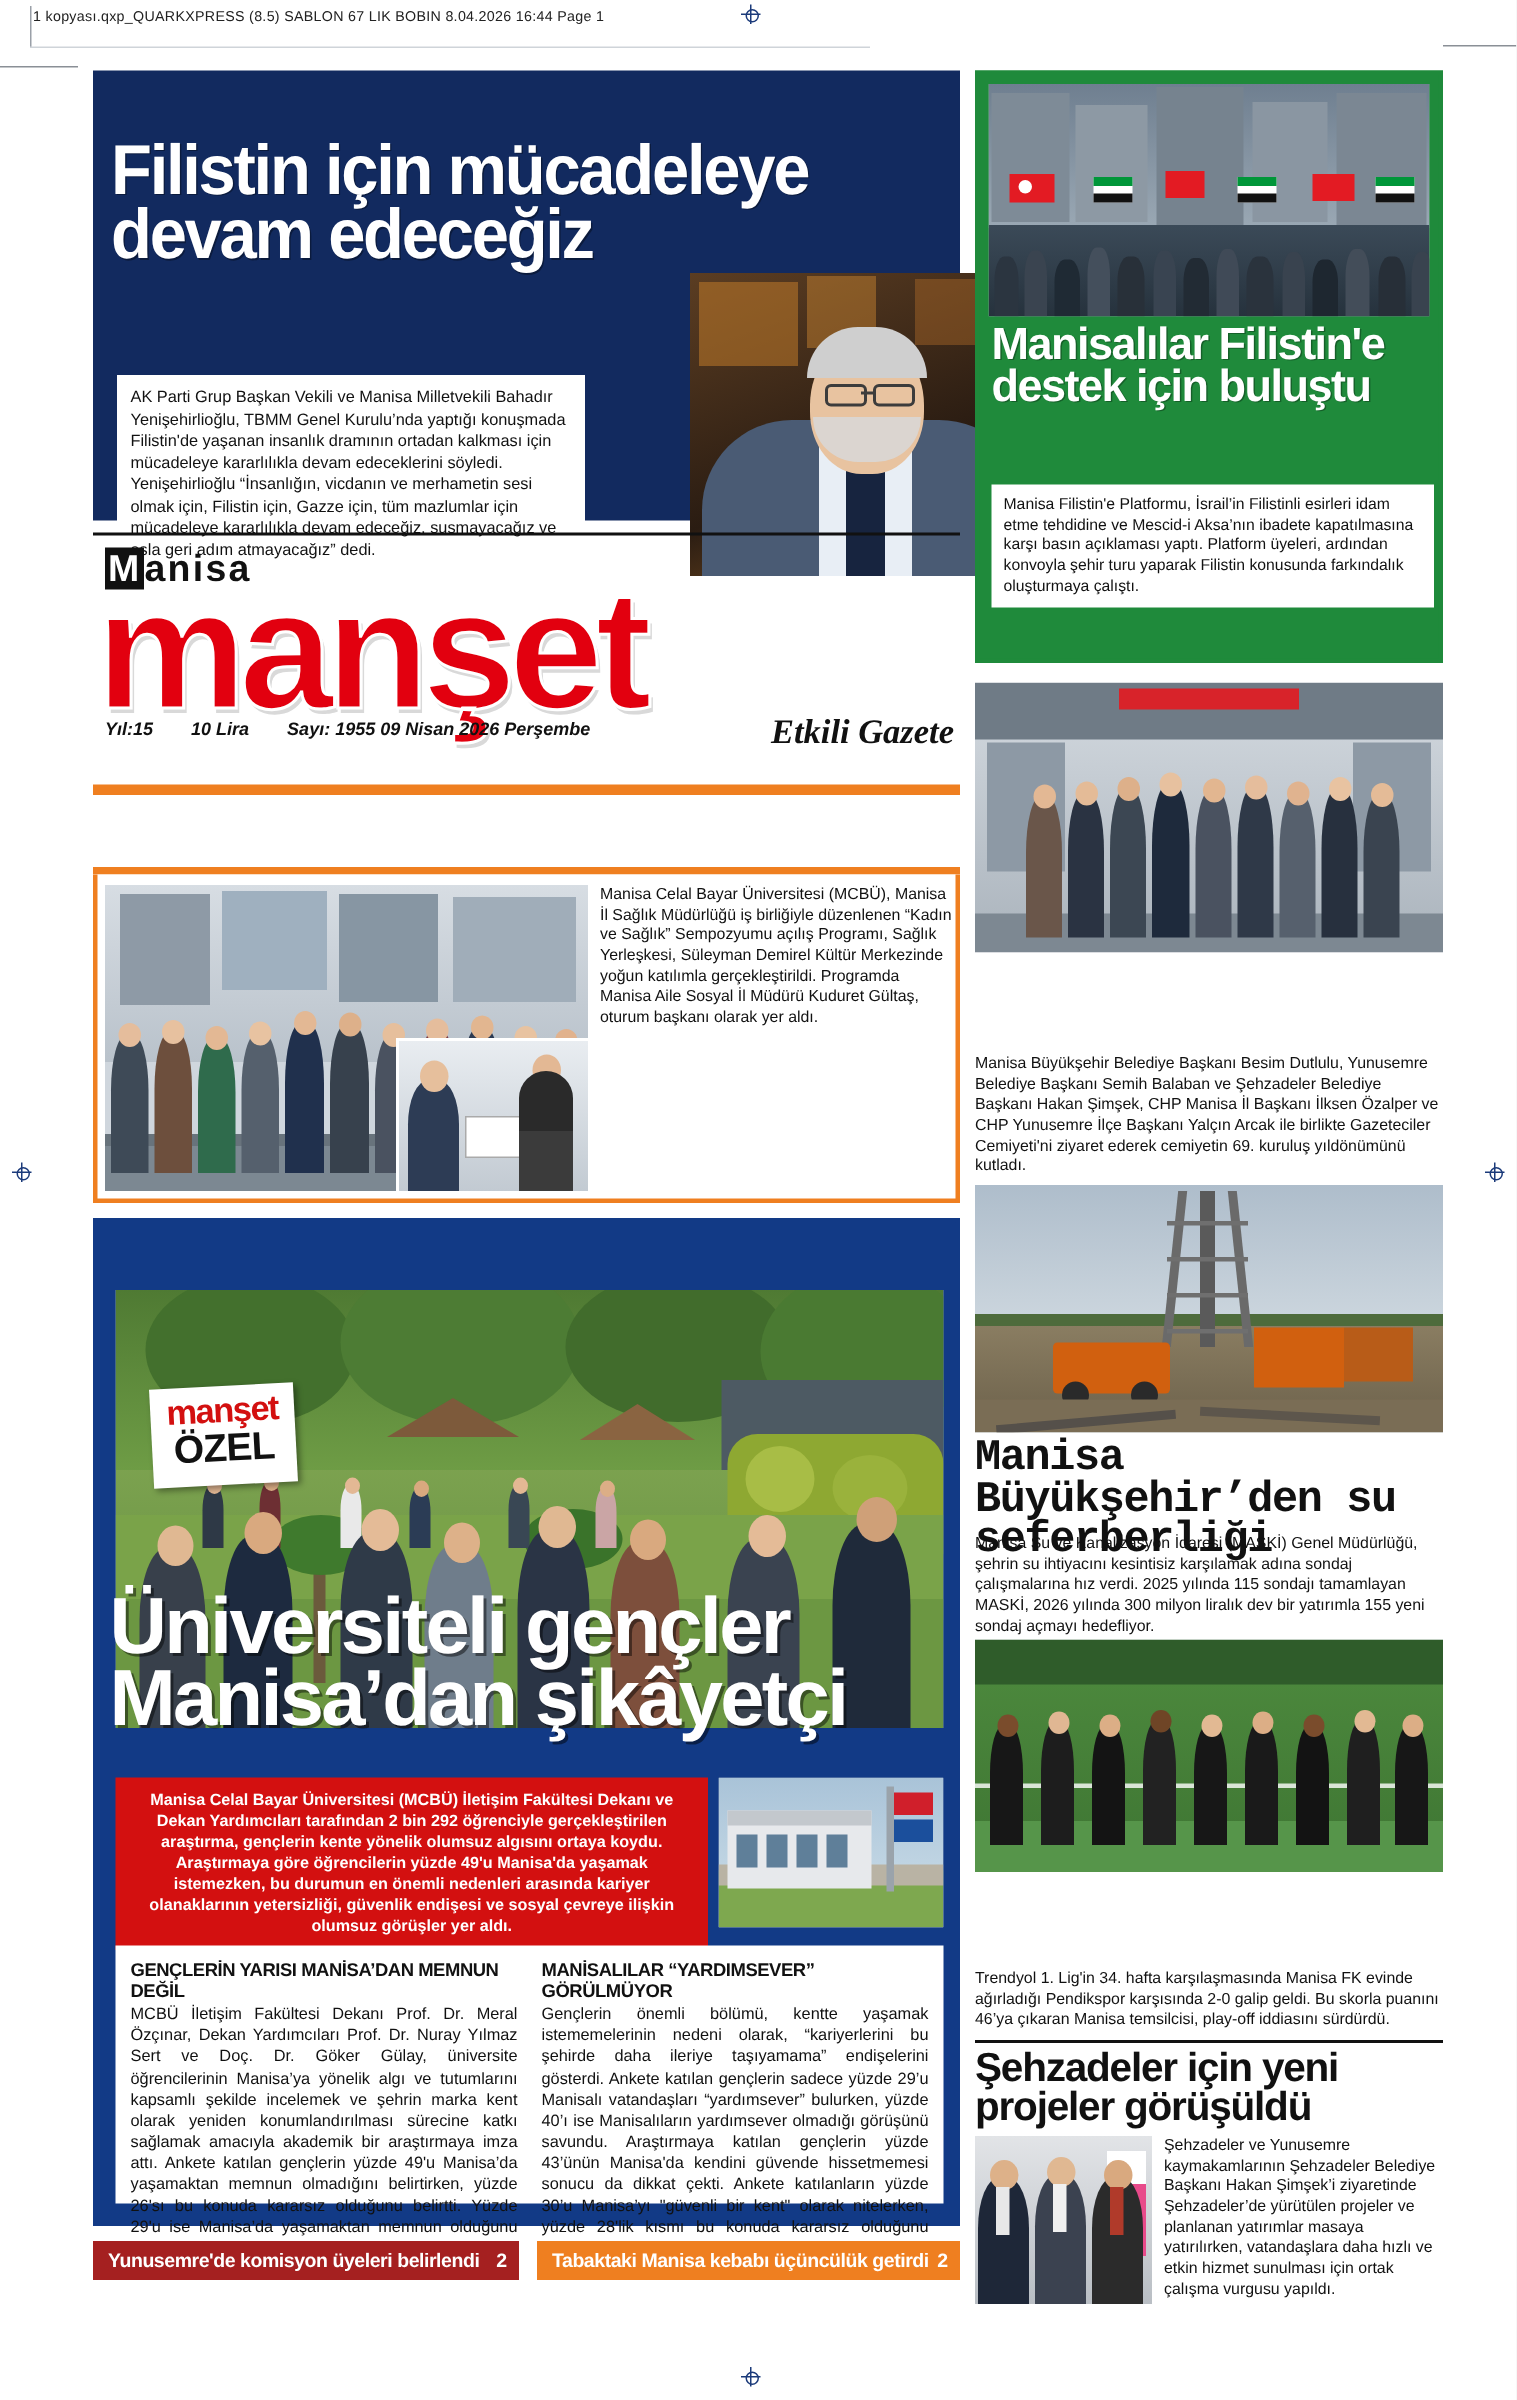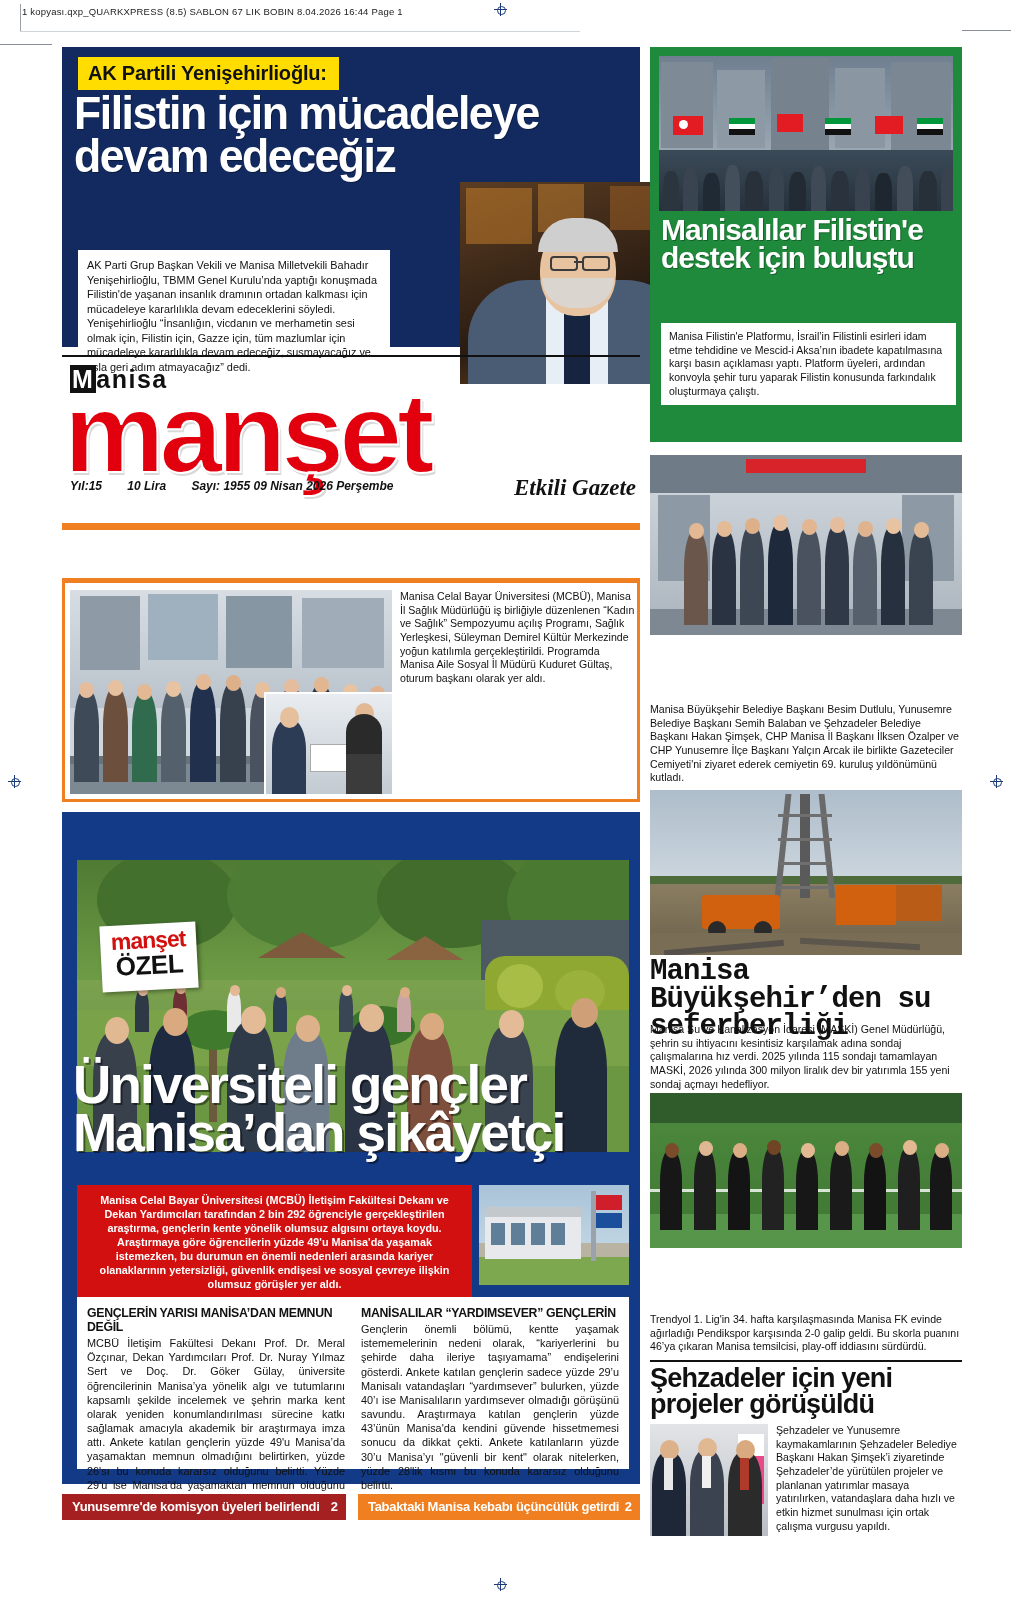--- a/index.html
+++ b/index.html
@@ -144,21 +144,20 @@
       <span></span>
     </div>
   <div class="reg" style="left:990px;top:775px;">
       <span></span>
     </div>
   <div class="reg" style="left:494px;top:1578px;">
       <span></span>
     </div>
 
   <div class="blk" id="lead">
-    <div id="lead-kicker">AK Partili Yenişehirlioğlu:</div>
     <div id="lead-head">Filistin için mücadeleye devam edeceğiz</div>
 
     <div class="img" id="lead-photo">
       <div class="ph" style="background:#3a2a1e;">
         <div style="position:absolute;left:0;top:0;width:100%;height:100%;background:linear-gradient(160deg,#5b3d22,#2a1c12 60%,#8a5a25);"></div>
         <div style="position:absolute;left:6px;top:6px;width:66px;height:56px;background:#c07a2a;opacity:.55;"></div>
         <div style="position:absolute;left:78px;top:2px;width:46px;height:48px;background:#d08a34;opacity:.45;"></div>
         <div style="position:absolute;left:150px;top:4px;width:70px;height:44px;background:#b9702a;opacity:.4;"></div>
 
         <div style="position:absolute;left:8px;bottom:0;width:218px;height:104px;background:#4a5b74;border-radius:60px 60px 0 0;"></div>
@@ -491,21 +490,21 @@
       </div>
     </div>
 
     <div id="feat-white">
       <div class="col2">
         <div>
           <div class="sub-h">GENÇLERİN YARISI MANİSA’DAN MEMNUN DEĞİL</div>
           <div class="sub-t">MCBÜ İletişim Fakültesi Dekanı Prof. Dr. Meral Özçınar, Dekan Yardımcıları Prof. Dr. Nuray Yılmaz Sert ve Doç. Dr. Göker Gülay, üniversite öğrencilerinin Manisa’ya yönelik algı ve tutumlarını kapsamlı şekilde incelemek ve şehrin marka kent olarak yeniden konumlandırılması sürecine katkı sağlamak amacıyla akademik bir araştırmaya imza attı. Ankete katılan gençlerin yüzde 49'u Manisa’da yaşamaktan memnun olmadığını belirtirken, yüzde 26'sı bu konuda kararsız olduğunu belirtti. Yüzde 29'u ise Manisa’da yaşamaktan memnun olduğunu ifade etti.</div>
         </div>
         <div>
-          <div class="sub-h">MANİSALILAR “YARDIMSEVER” GENÇLERİN</div>
+          <div class="sub-h">MANİSALILAR “YARDIMSEVER” GÖRÜLMÜYOR</div>
           <div class="sub-t">Gençlerin önemli bölümü, kentte yaşamak istememelerinin nedeni olarak, “kariyerlerini bu şehirde daha ileriye taşıyamama” endişelerini gösterdi. Ankete katılan gençlerin sadece yüzde 29’u Manisalı vatandaşları “yardımsever” bulurken, yüzde 40’ı ise Manisalıların yardımsever olmadığı görüşünü savundu. Araştırmaya katılan gençlerin yüzde 43’ünün Manisa'da kendini güvende hissetmemesi sonucu da dikkat çekti. Ankete katılanların yüzde 30’u Manisa’yı "güvenli bir kent" olarak nitelerken, yüzde 28'lik kısmı bu konuda kararsız olduğunu belirtti.</div>
         </div>
       </div>
     </div>
   </div>
 
   <div class="blk" id="t1">
     <div class="teaser-txt">Yunusemre'de komisyon üyeleri belirlendi</div>
     <div class="teaser-num">2</div>
   </div>

